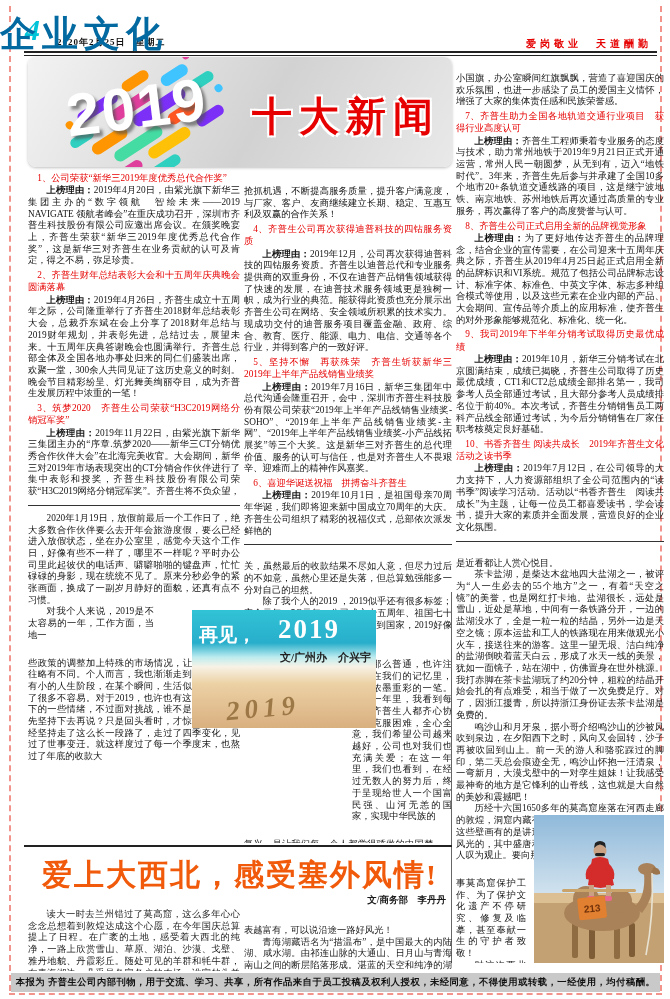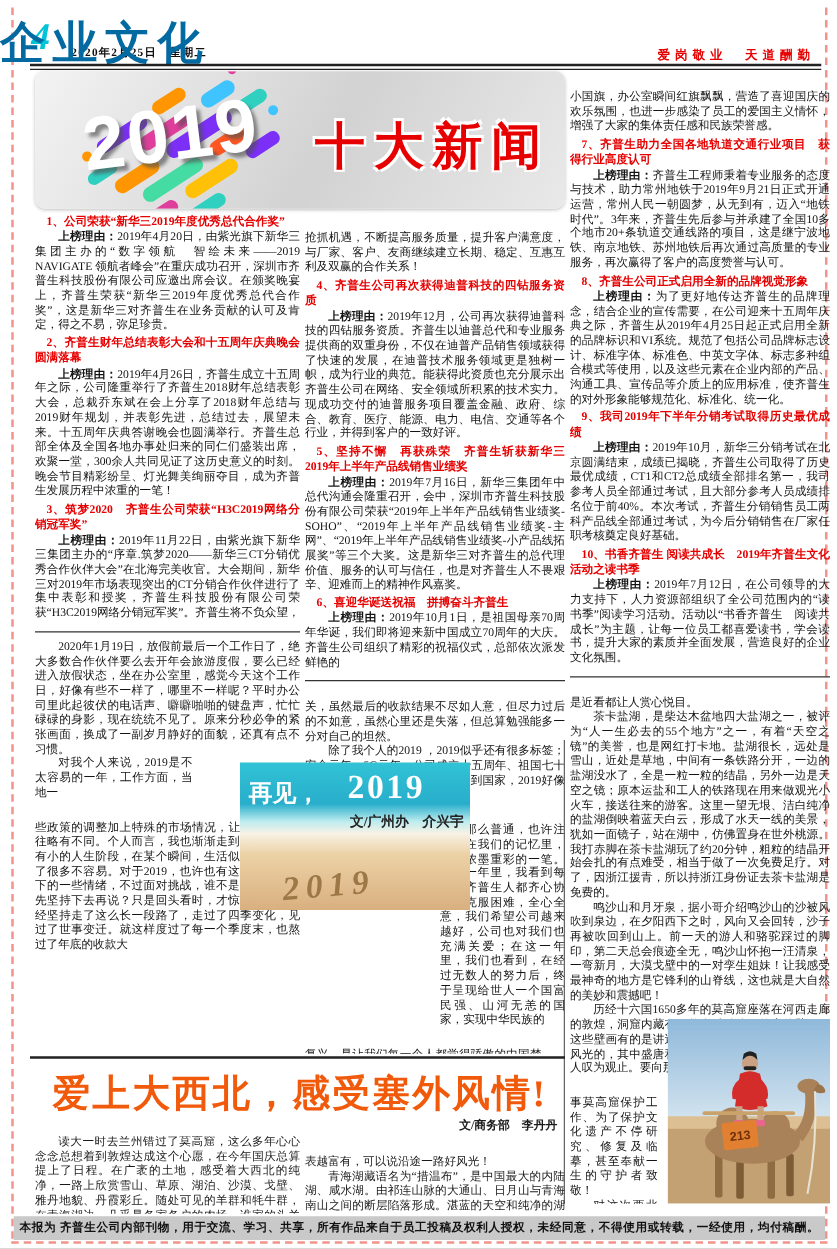--- a/index.html
+++ b/index.html
@@ -28,21 +28,21 @@
   .banner-title { position:absolute; right:12px; top:32px; font-size:40px; font-weight:900; color:#e60000; letter-spacing:7px;
                   text-shadow:2px 2px 0 #fff,-2px -2px 0 #fff,2px -2px 0 #fff,-2px 2px 0 #fff; }
 
   
   .col { position:absolute; overflow:hidden; font-size:9.3px; line-height:1.26; text-align:justify; color:#141414; }
   .col1 { left:28px;  top:170px; width:212px; height:673px; }
   .col2 { left:244px; top:170px; width:208px; height:673px; }
   .col3 { left:456px; top:57px;  width:208px; height:906px; }
   .para { text-indent:2em; }
   .cont { text-indent:0;margin-top:16px; }
-  .news-title { color:#e60000; font-weight:bold; line-height:1.32; margin:2px 0 1px 0; text-indent:1em; }
+  .news-title { color:#e60000; font-weight:normal; line-height:1.32; margin:2px 0 1px 0; text-indent:1em; }
   .news-body { text-indent:2em; }
   .lead { font-weight:bold; }
   .rule { border-top:1.5px solid #333; margin:7px 0; }
   .n-right { margin-right:86px; }
   .n-left  { margin-left:108px; }
   .nar-cam { margin-right:138px; }
 
   
   .vrule { position:absolute; left:451px; top:592px; height:371px; border-left:1px solid #666; }
 
@@ -157,21 +157,21 @@
   </div>
 
   <div class="col col3">
     <p class="cont">小国旗，办公室瞬间红旗飘飘，营造了喜迎国庆的欢乐氛围，也进一步感染了员工的爱国主义情怀，增强了大家的集体责任感和民族荣誉感。</p>
     <div>
       <p class="news-title">7、齐普生助力全国各地轨道交通行业项目　获得行业高度认可</p>
       <p class="news-body"><b class="lead">上榜理由：</b><span>齐普生工程师秉着专业服务的态度与技术，助力常州地铁于2019年9月21日正式开通运营，常州人民一朝圆梦，从无到有，迈入“地铁时代”。3年来，齐普生先后参与并承建了全国10多个地市20+条轨道交通线路的项目，这是继宁波地铁、南京地铁、苏州地铁后再次通过高质量的专业服务，再次赢得了客户的高度赞誉与认可。</span></p>
     </div>
     <div>
       <p class="news-title">8、齐普生公司正式启用全新的品牌视觉形象</p>
-      <p class="news-body"><b class="lead">上榜理由：</b><span>为了更好地传达齐普生的品牌理念，结合企业的宣传需要，在公司迎来十五周年庆典之际，齐普生从2019年4月25日起正式启用全新的品牌标识和VI系统。规范了包括公司品牌标志设计、标准字体、标准色、中英文字体、标志多种组合模式等使用，以及这些元素在企业内部的产品、沟通工具、宣传品等介质上的应用标准，使齐普生的对外形象能够规范化、标准化、统一化。</span></p>
+      <p class="news-body"><b class="lead">上榜理由：</b><span>为了更好地传达齐普生的品牌理念，结合企业的宣传需要，在公司迎来十五周年庆典之际，齐普生从2019年4月25日起正式启用全新的品牌标识和VI系统。规范了包括公司品牌标志设计、标准字体、标准色、中英文字体、标志多种组合模式等使用，以及这些元素在企业内部的产品、大会期间、宣传品等介质上的应用标准，使齐普生的对外形象能够规范化、标准化、统一化。</span></p>
     </div>
     <div>
       <p class="news-title">9、我司2019年下半年分销考试取得历史最优成绩</p>
       <p class="news-body"><b class="lead">上榜理由：</b><span>2019年10月，新华三分销考试在北京圆满结束，成绩已揭晓，齐普生公司取得了历史最优成绩，CT1和CT2总成绩全部排名第一，我司参考人员全部通过考试，且大部分参考人员成绩排名位于前40%。本次考试，齐普生分销销售员工两科产品线全部通过考试，为今后分销销售在厂家任职考核奠定良好基础。</span></p>
     </div>
     <div>
       <p class="news-title">10、书香齐普生 阅读共成长　2019年齐普生文化活动之读书季</p>
       <p class="news-body"><b class="lead">上榜理由：</b><span>2019年7月12日，在公司领导的大力支持下，人力资源部组织了全公司范围内的“读书季”阅读学习活动。活动以“书香齐普生　阅读共成长”为主题，让每一位员工都喜爱读书，学会读书，提升大家的素质并全面发展，营造良好的企业文化氛围。</span></p>
     </div>
     <div class="rule"></div>

